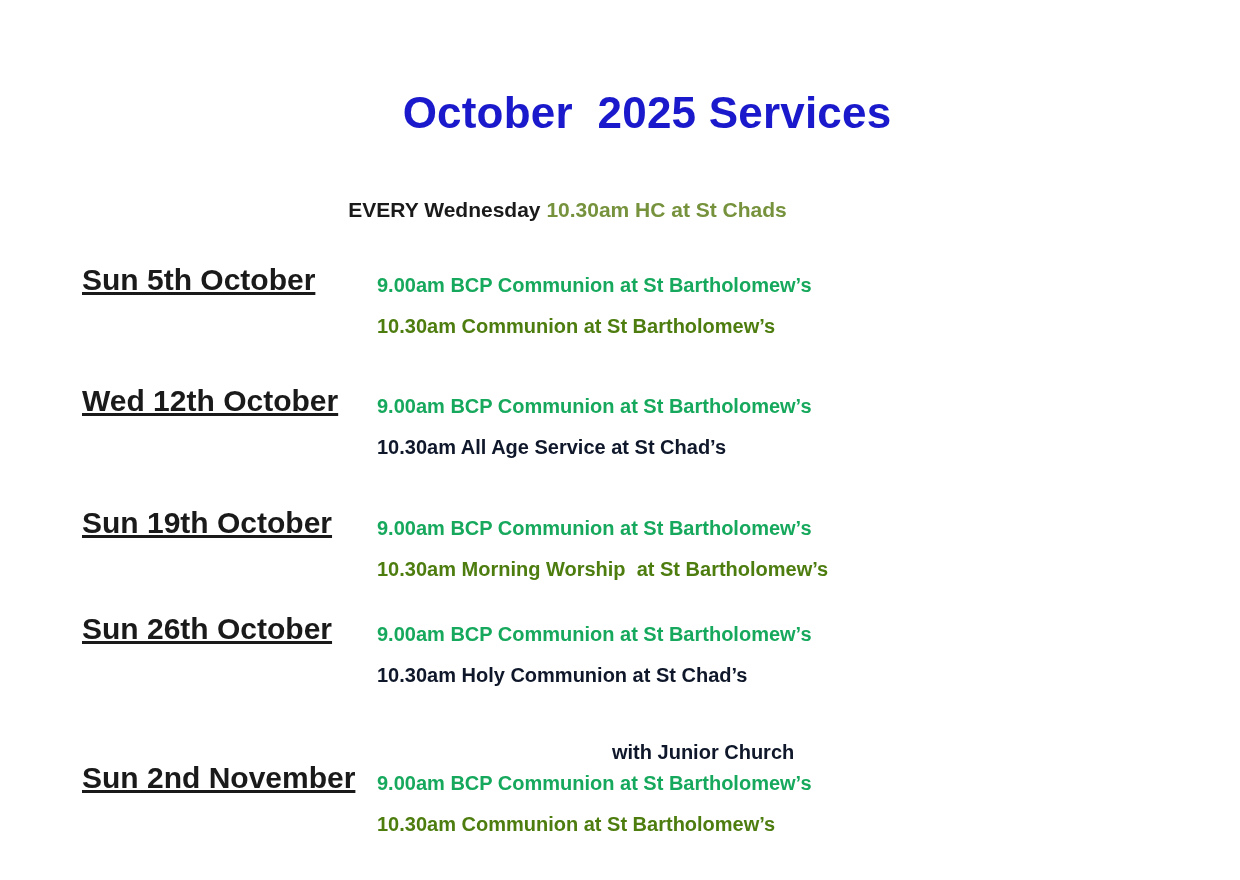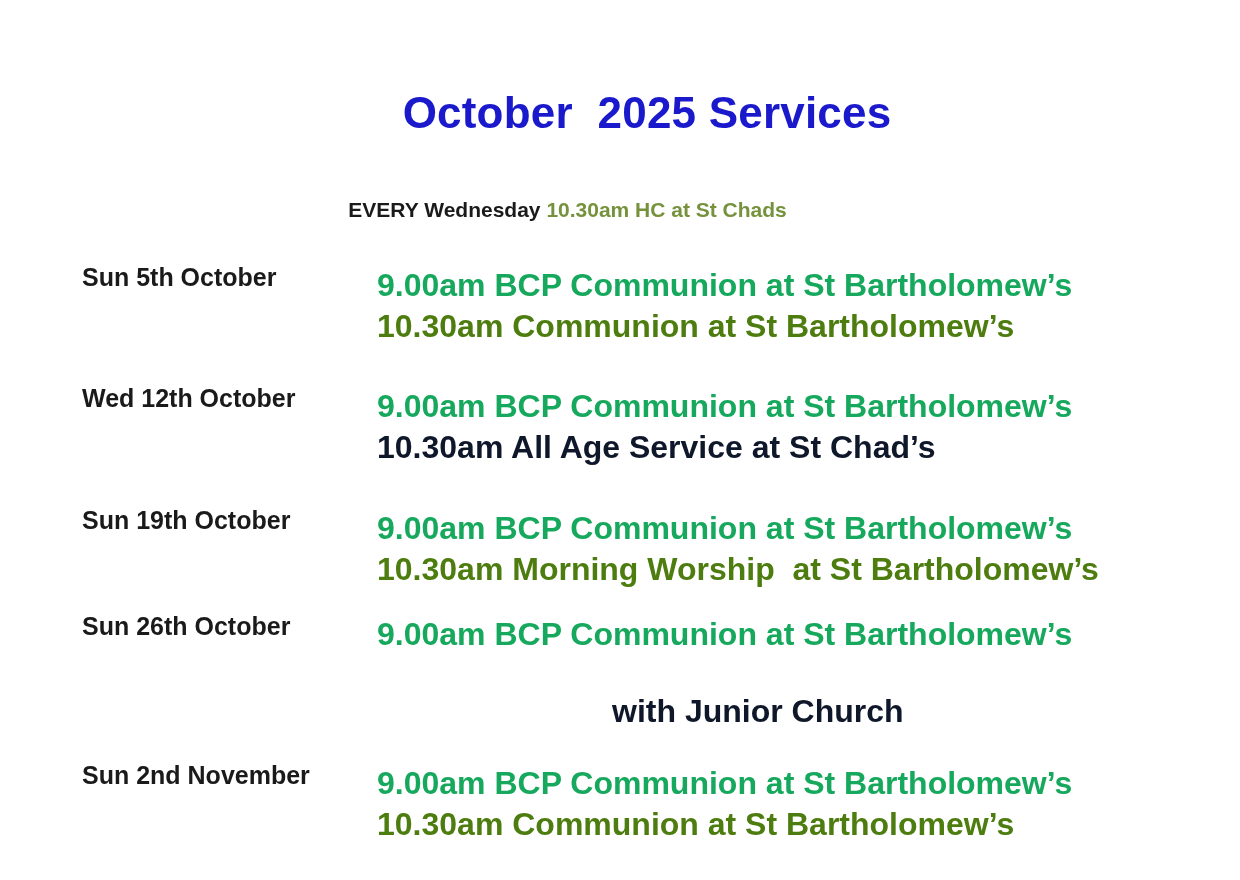--- a/index.html
+++ b/index.html
@@ -54,34 +54,35 @@
   .block {
     position: absolute;
     left: 0;
     width: 1240px;
     height: 0;
   }
   .date {
     position: absolute;
     left: 82px;
     top: 0;
-    font-size: 25px;
+    font-size: 30px;
     font-weight: bold;
     color: #1A1A1A;
     white-space: pre;
     line-height: 1.0;
+    text-decoration: underline;
   }
   .lines {
     position: absolute;
     left: 377px;
     top: 0;
     line-height: 1.0;
   }
   .line {
-    font-size: 32px;
+    font-size: 20px;
     font-weight: bold;
     white-space: pre;
     height: 41px;
     line-height: 41px;
   }
   .line.indented { padding-left: 235px; margin-top: 36px; }
 
   .c-bright { color: #16A85C; }
   .c-dark   { color: #4d7c0f; }
   .c-olive  { color: #0f172a; }
@@ -116,20 +117,21 @@
         <div class="date">Sun 19th October</div>
         <div class="lines">
           <div class="line c-bright">9.00am BCP Communion at St Bartholomew’s</div>
           <div class="line c-dark">10.30am Morning Worship  at St Bartholomew’s</div>
         </div>
       </div>
       <div class="block" style="top: 614px;">
         <div class="date">Sun 26th October</div>
         <div class="lines">
           <div class="line c-bright">9.00am BCP Communion at St Bartholomew’s</div>
+          <div class="line c-olive">10.30am Holy Communion at St Chad’s</div>
           <div class="line c-olive indented">with Junior Church</div>
         </div>
       </div>
       <div class="block" style="top: 763px;">
         <div class="date">Sun 2nd November</div>
         <div class="lines">
           <div class="line c-bright">9.00am BCP Communion at St Bartholomew’s</div>
           <div class="line c-dark">10.30am Communion at St Bartholomew’s</div>
         </div>
       </div>

